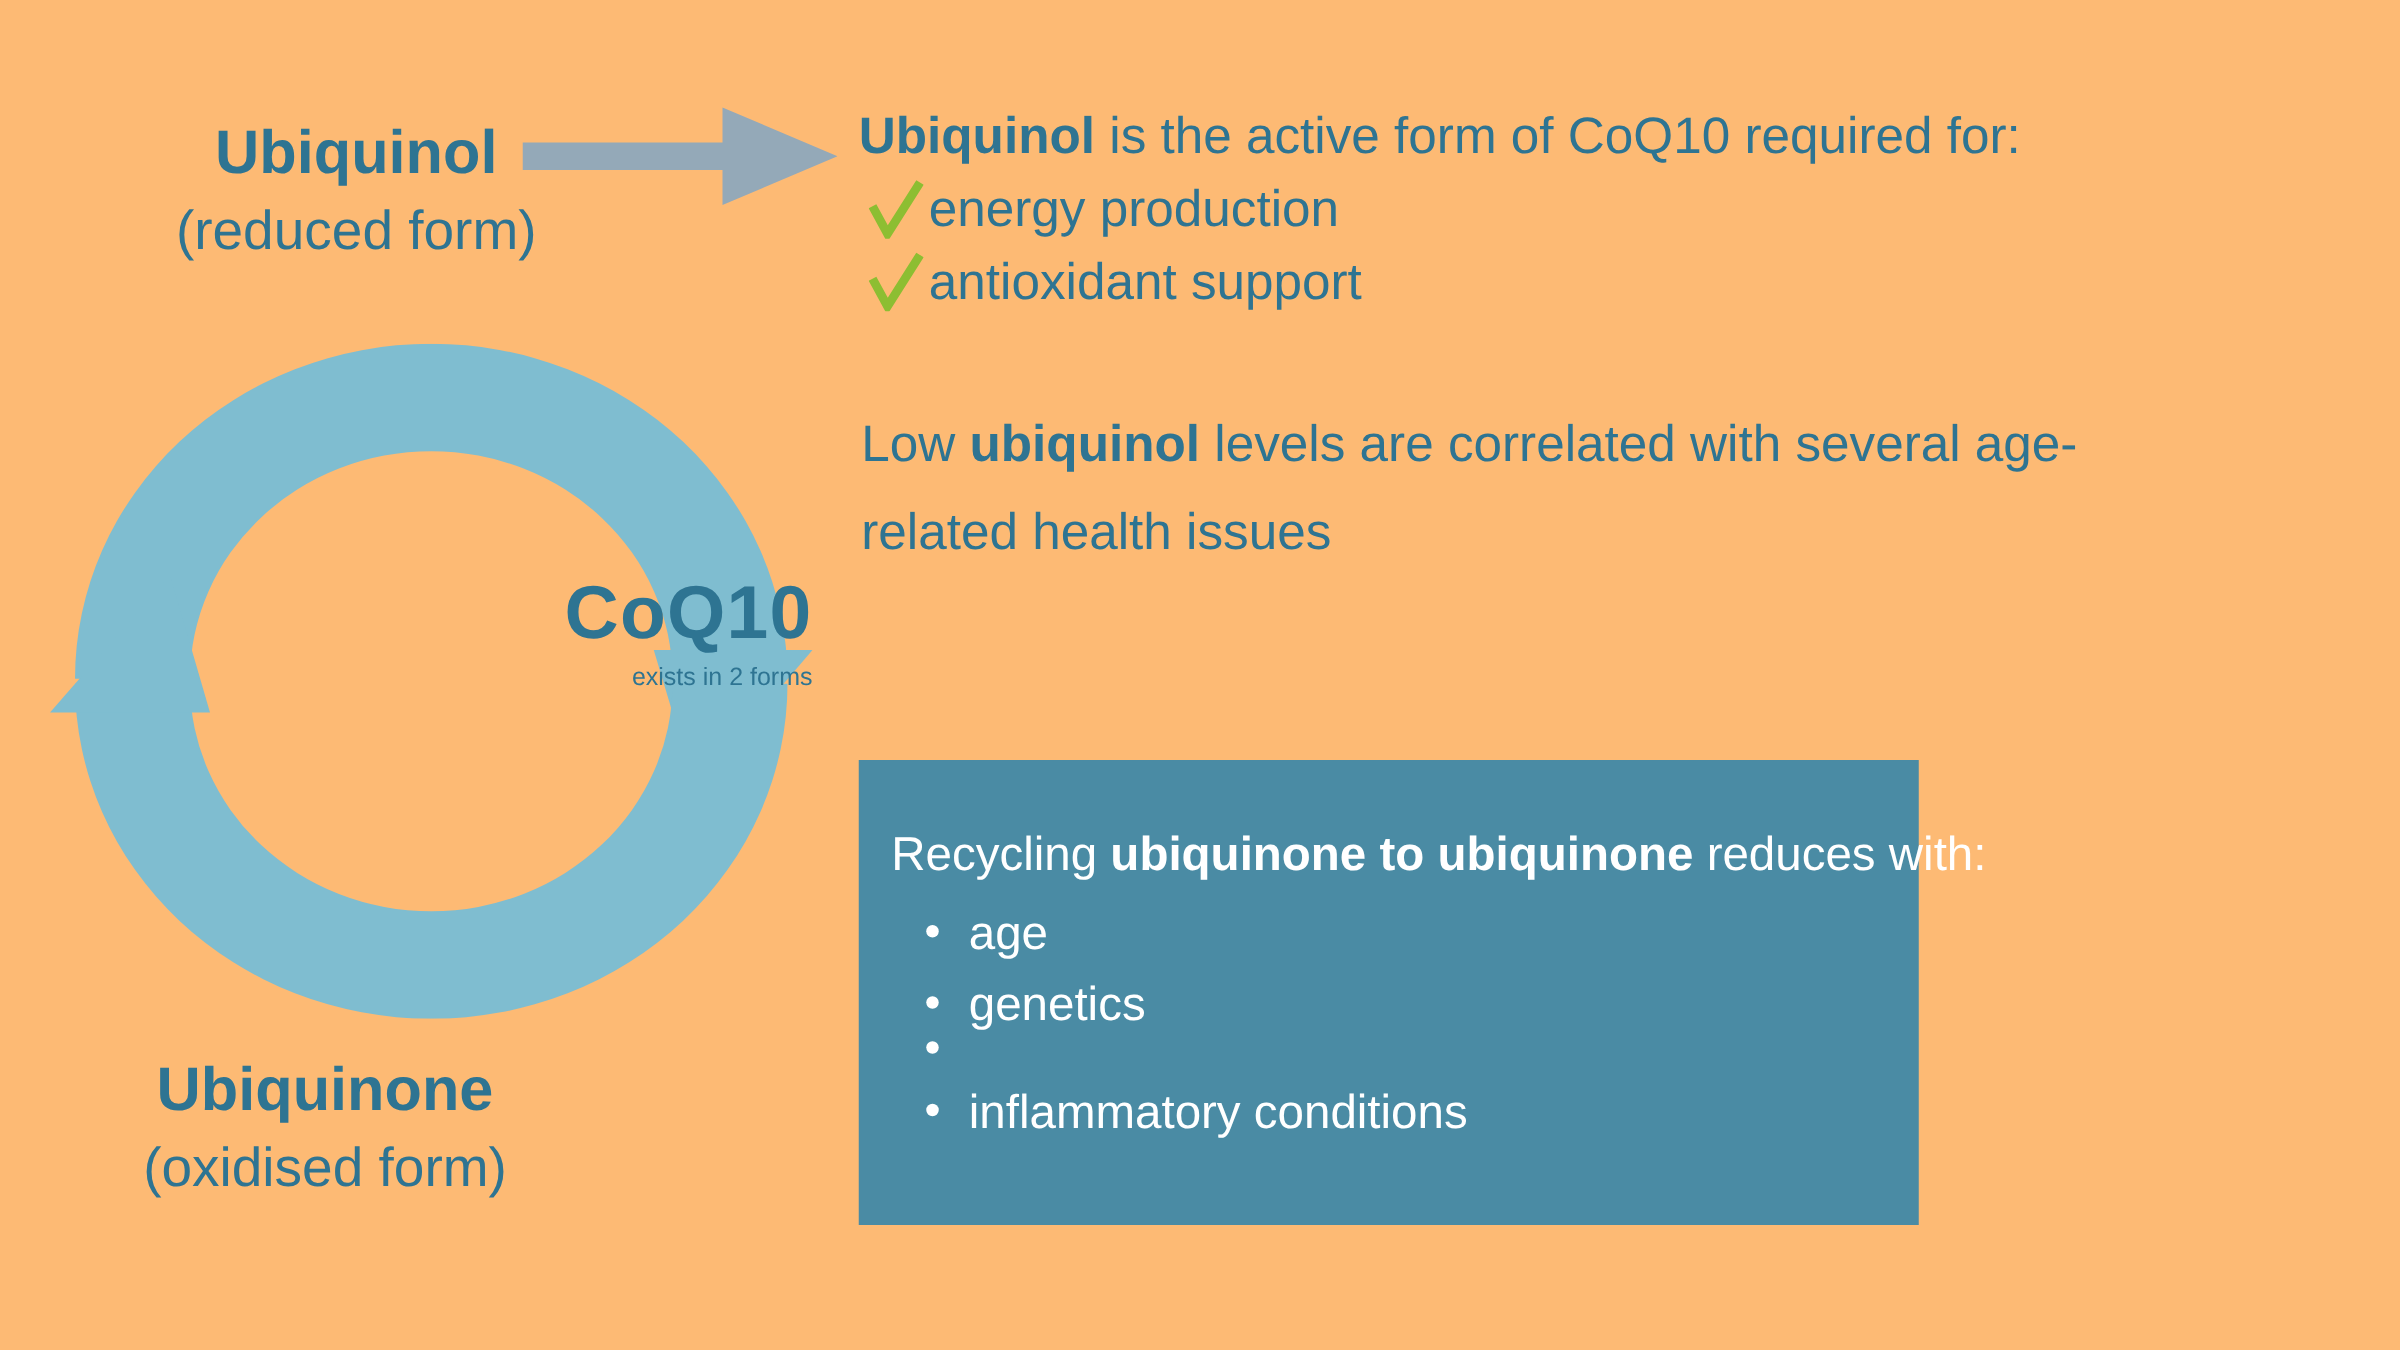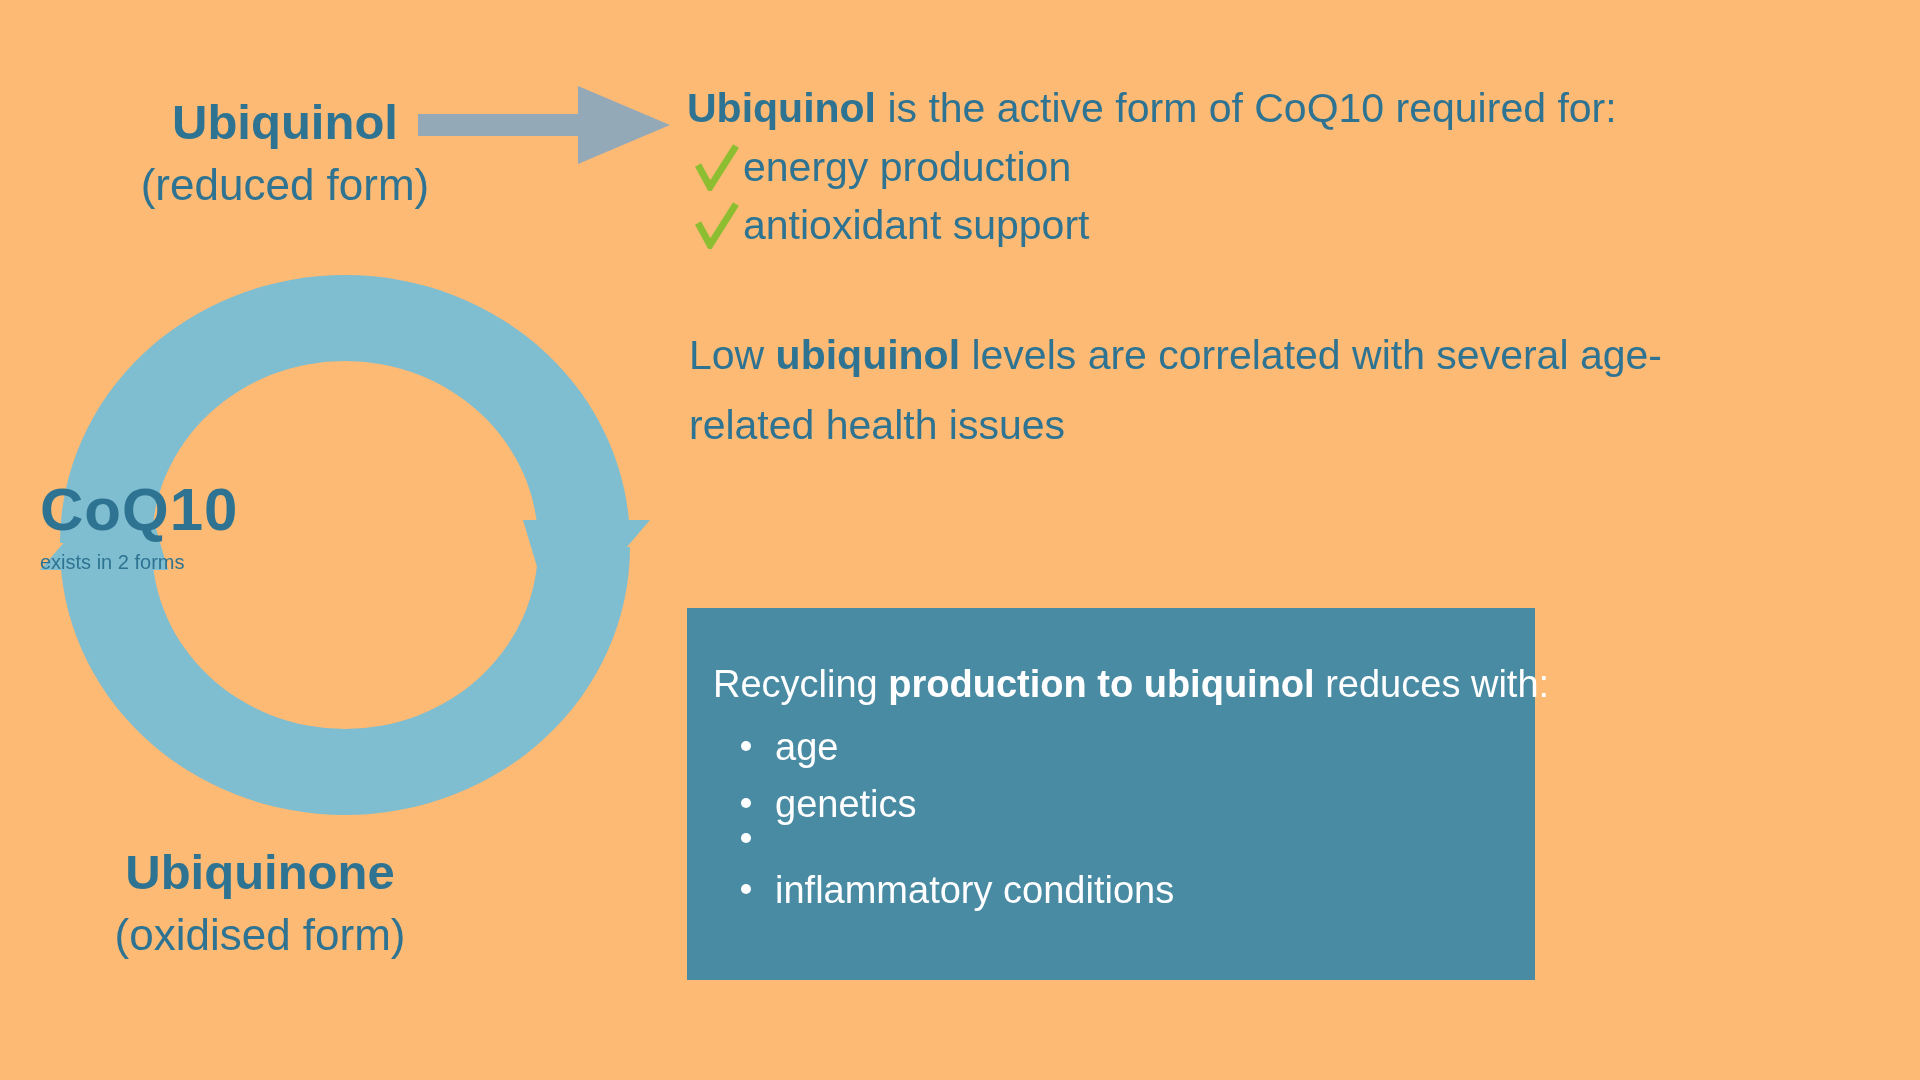--- a/index.html
+++ b/index.html
@@ -57,23 +57,23 @@
     left: 40px;
     top: 275px;
     width: 610px;
     height: 540px;
   }
   #cycle-diagram svg { display: block; width: 610px; height: 540px; }
 
   #cycle-center-text {
     position: absolute;
     left: 40px;
-    top: 480px;
+    top: 460px;
     width: 610px;
-    text-align: left;
+    text-align: right;
     color: #2E7492;
     pointer-events: none;
   }
   #coq10-title {
     font-size: 60px;
     font-weight: bold;
     letter-spacing: 1px;
     line-height: 1.0;
   }
   #coq10-subtitle {
@@ -267,21 +267,21 @@
         <svg viewBox="0 0 44 48" xmlns="http://www.w3.org/2000/svg" aria-hidden="true">
           <path d="M 3 22 L 15 44 L 41 3" stroke="#8DBE32" stroke-width="7" fill="none" stroke-linecap="butt" stroke-linejoin="miter"></path>
         </svg>
       </span>
       <span class="check-label">antioxidant support</span>
     </div>
 
     <div id="correlation-paragraph"><span>Low </span><b>ubiquinol</b><span> levels are correlated with several age-related health issues</span></div>
 
     <div id="recycling-box">
-      <div id="recycling-heading"><span>Recycling </span><b>production to ubiquinol</b><span> reduces with:</span></div>
+      <div id="recycling-heading"><span>Recycling </span><b>ubiquinone to ubiquinone</b><span> reduces with:</span></div>
 
       <ul id="recycling-list">
         <li>
           <span class="bullet-dot"></span>
           <span>age</span>
         </li>
         <li>
           <span class="bullet-dot"></span>
           <span>genetics</span>
         </li>

